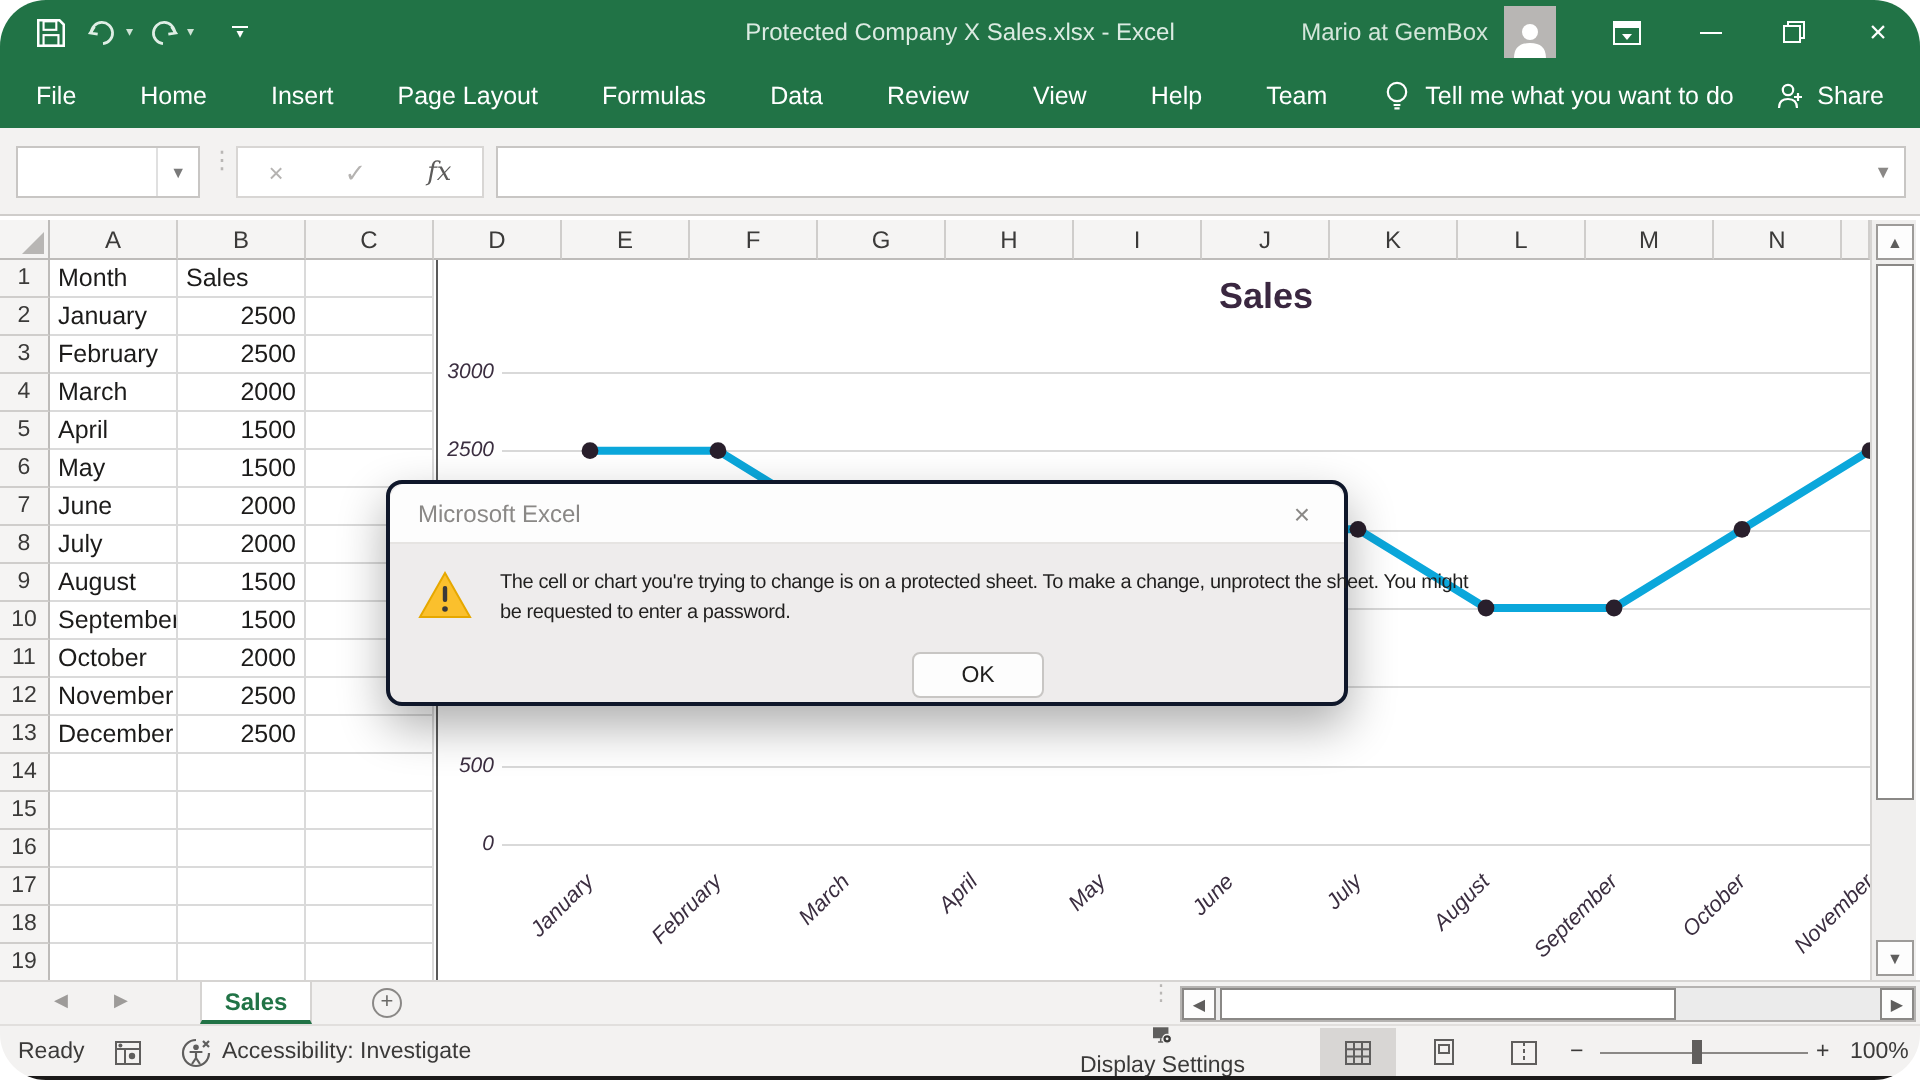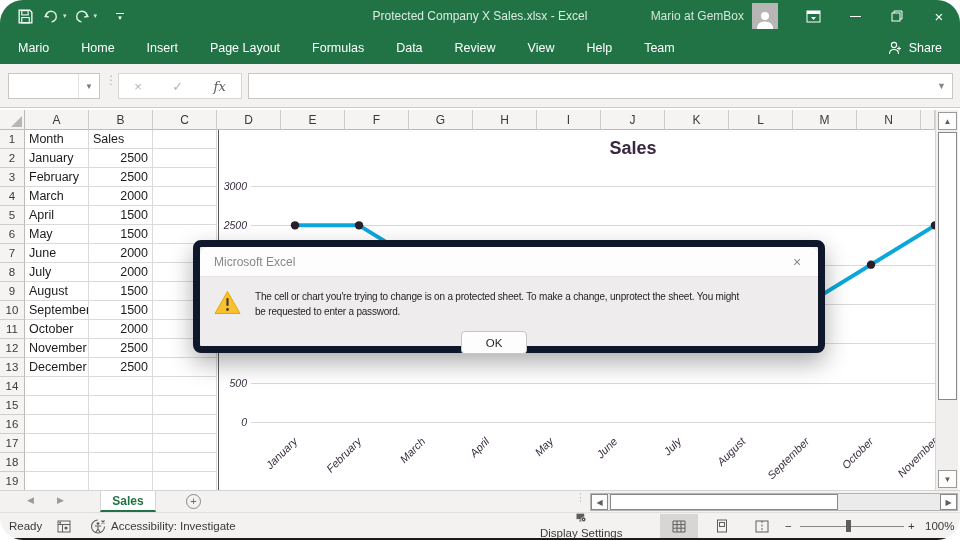--- a/index.html
+++ b/index.html
@@ -53,21 +53,21 @@
   .ylab { position:absolute; left:0; width:28px; text-align:right; font-size:10.5px; font-style:italic; color:#3b2e40; }
   .xlab { position:absolute; width:150px; text-align:right; font-size:11px; font-style:italic; color:#3b2e40; transform:rotate(-45deg); transform-origin:100% 0%; white-space:nowrap; }
   .chart svg { position:absolute; left:0; top:0; }
 
   
   .vscroll { position:absolute; left:935px; top:0; width:23px; height:380px; background:#f0efee; border-left:1px solid #d6d4d2; z-index:8; }
   .sarrow { position:absolute; left:2px; width:19px; height:18px; background:#fdfdfd; border:1px solid #9d9b99; color:#5f5e5d; font-size:8px; display:flex; align-items:center; justify-content:center; }
   .vthumb { position:absolute; left:2px; top:22px; width:19px; height:268px; background:#fff; border:1px solid #8a8886; }
 
   
-  .dialog { position:absolute; left:193px; top:240px; width:632px; height:113px; background:#eeecec; border:7px solid #0f172a; border-radius:8px; box-shadow:0 10px 24px rgba(0,0,0,.32); z-index:50; }
+  .dialog { position:absolute; left:193px; top:240px; width:481px; height:113px; background:#eeecec; border:2px solid #0f172a; border-radius:8px; box-shadow:0 10px 24px rgba(0,0,0,.32); z-index:50; }
   .dlg-title { position:absolute; left:0; top:0; right:0; height:30px; background:#fdfdfd; border-radius:8px 8px 0 0; border-bottom:1px solid #e6e4e2; display:flex; align-items:center; }
   .dlg-title .t { font-size:12px; color:#8a8886; padding-left:14px; }
   .dlg-close { position:absolute; right:10px; top:5px; width:22px; height:20px; display:flex; align-items:center; justify-content:center; color:#8a8886; font-size:14px; }
   .dlg-body-text { position:absolute; left:55px; top:42px; width:525px; font-size:10px; letter-spacing:-0.2px; color:#201f1e; line-height:15px; white-space:nowrap; }
   .ok-btn { position:absolute; left:261px; top:84px; width:66px; height:23px; background:#fdfdfd; border:1px solid #c8c6c4; border-radius:4px; font-size:11.5px; color:#201f1e; display:flex; align-items:center; justify-content:center; }
 
   
   .tabbar { position:absolute; left:0; top:490px; width:960px; height:22px; background:#f3f2f1; border-top:1px solid #d6d4d2; font-size:12px; }
   .nav-ar { position:absolute; top:4px; color:#9d9b99; font-size:9px; }
   .sheettab { position:absolute; left:100px; top:0; width:56px; height:21px; background:#fff; border-left:1px solid #d6d4d2; border-right:1px solid #d6d4d2; border-bottom:2px solid #217346; color:#217346; font-weight:bold; display:flex; align-items:center; justify-content:center; }
@@ -142,30 +142,37 @@
         <svg width="12" height="12" viewBox="0 0 12 12">
             <rect x="1" y="3" width="8" height="8" fill="none" stroke="#fff"></rect>
             <path d="M3 3 V1 H11 V9 H9" fill="none" stroke="#fff"></path>
           </svg>
       </span>
       <span class="winbtn">×</span>
     </div>
   </div>
 
   <div class="tabsrow">
-    <span class="rtab">Mario</span>
+    <span class="rtab">File</span>
     <span class="rtab">Home</span>
     <span class="rtab">Insert</span>
     <span class="rtab">Page Layout</span>
     <span class="rtab">Formulas</span>
     <span class="rtab">Data</span>
     <span class="rtab">Review</span>
     <span class="rtab">View</span>
     <span class="rtab">Help</span>
     <span class="rtab">Team</span>
+    <span class="tellme">
+      <svg width="13" height="16" viewBox="0 0 13 16">
+          <circle cx="6.5" cy="6" r="4.6" fill="none" stroke="#fff" stroke-width="1.1"></circle>
+          <path d="M4.8 12.5 h3.4 M5.2 14.2 h2.6" stroke="#fff" stroke-width="1.1"></path>
+        </svg>
+      <span>Tell me what you want to do</span>
+    </span>
     <span class="share">
       <svg width="15" height="14" viewBox="0 0 15 14">
           <circle cx="6" cy="4" r="2.6" fill="none" stroke="#fff" stroke-width="1.1"></circle>
           <path d="M1.5 13 Q1.5 8.5 6 8.5 Q10.5 8.5 10.5 13" fill="none" stroke="#fff" stroke-width="1.1"></path>
           <path d="M11 5.5 v4 M9 7.5 h4" stroke="#fff" stroke-width="1.1"></path>
         </svg>
       <span>Share</span>
     </span>
   </div>
 

